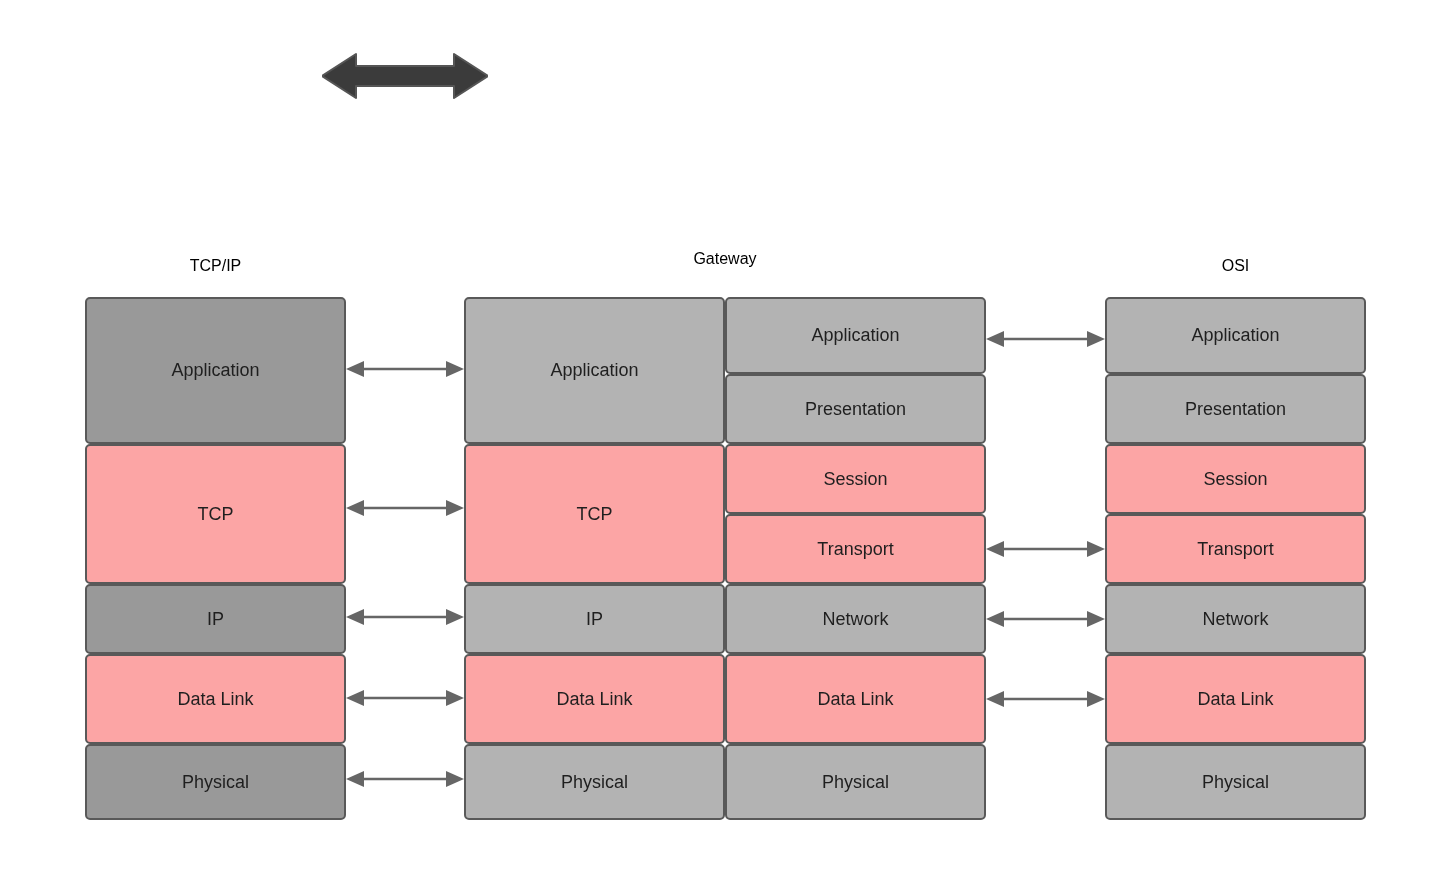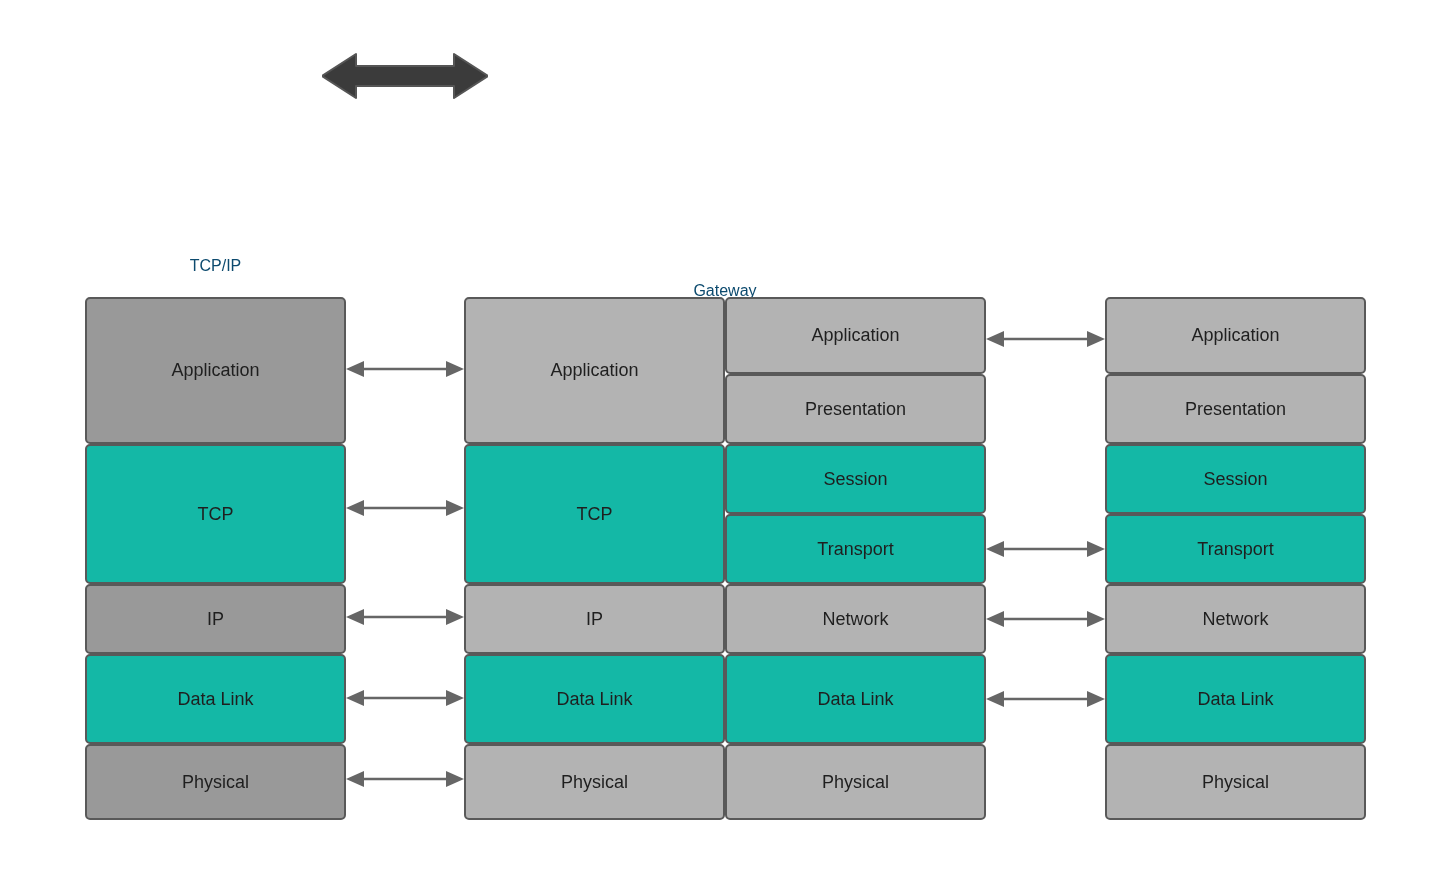--- a/index.html
+++ b/index.html
@@ -15,58 +15,59 @@
 
   
   .big-arrow{position:absolute;}
 
   
   .col-title{
     position:absolute;
     font-size:16px;
     line-height:20px;
     text-align:center;
-    color:#0c4a6e;
+    color:#000000;
     white-space:nowrap;
   }
 
   
   .layer{
     position:absolute;
     box-sizing:border-box;
     border:2px solid #595959;
     border-radius:5px;
     display:flex;
     align-items:center;
     justify-content:center;
     font-size:18px;
     color:#1f1f1f;
     text-align:center;
     white-space:nowrap;
   }
-  .fill-white{background:#14b8a6;}
+  .fill-white{background:#fca5a5;}
   .fill-gray-dark{background:#999999;}
   .fill-gray-light{background:#b3b3b3;}
 
   
   .conn{position:absolute;}
 </style>
 </head>
 <body>
 
 <div id="stage">
 
   <div class="big-arrow" style="left:322px;top:50px;width:166px;height:52px;">
     <svg width="166" height="52" viewBox="0 0 166 52" xmlns="http://www.w3.org/2000/svg">
       <polygon points="0,26 34,4 34,16 132,16 132,4 166,26 132,48 132,36 34,36 34,48" fill="#3b3b3b" stroke="#555555" stroke-width="2" stroke-linejoin="round"></polygon>
     </svg>
   </div>
 
   <div class="col-title" style="left:85px;top:256px;width:261px;">TCP/IP</div>
-  <div class="col-title" style="left:464px;top:249px;width:522px;margin-top:32px;">Gateway</div>
+  <div class="col-title" style="left:464px;top:249px;width:522px;">Gateway</div>
+  <div class="col-title" style="left:1105px;top:256px;width:261px;">OSI</div>
 
   <div class="layer fill-gray-dark" style="left:85px;top:297px;width:261px;height:147px;">Application</div>
   <div class="layer fill-white" style="left:85px;top:444px;width:261px;height:140px;">TCP</div>
   <div class="layer fill-gray-dark" style="left:85px;top:584px;width:261px;height:70px;">IP</div>
   <div class="layer fill-white" style="left:85px;top:654px;width:261px;height:90px;">Data Link</div>
   <div class="layer fill-gray-dark" style="left:85px;top:744px;width:261px;height:76px;">Physical</div>
 
   <div class="layer fill-gray-light" style="left:464px;top:297px;width:261px;height:147px;">Application</div>
   <div class="layer fill-white" style="left:464px;top:444px;width:261px;height:140px;">TCP</div>
   <div class="layer fill-gray-light" style="left:464px;top:584px;width:261px;height:70px;">IP</div>

